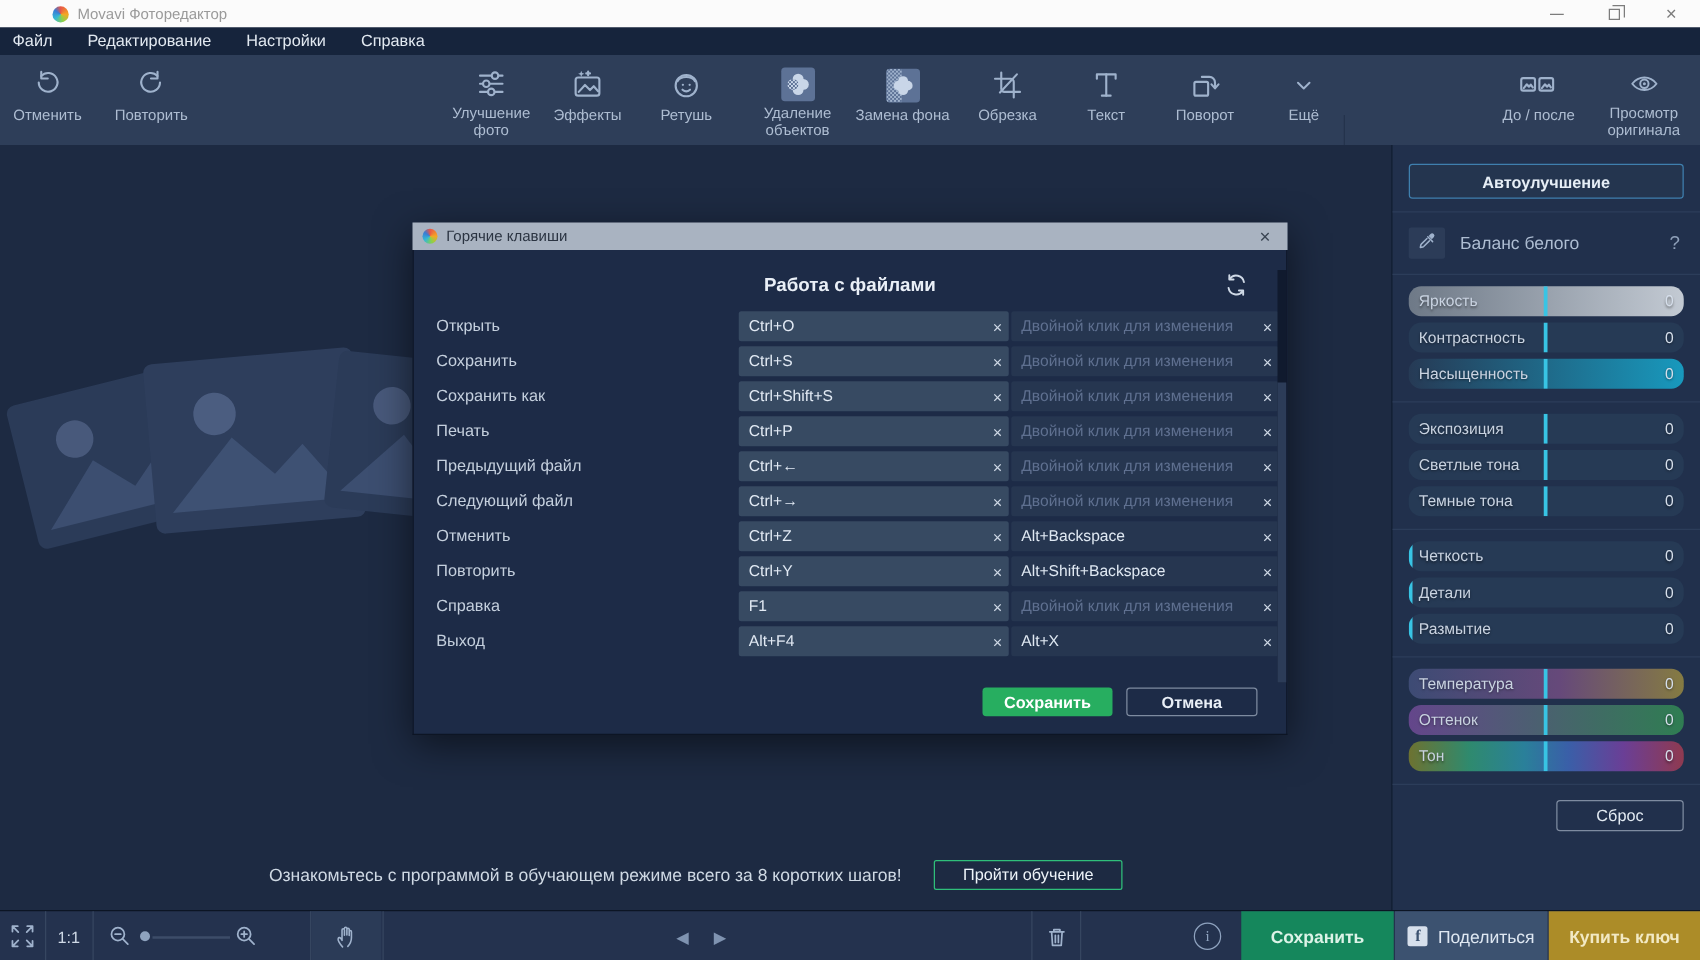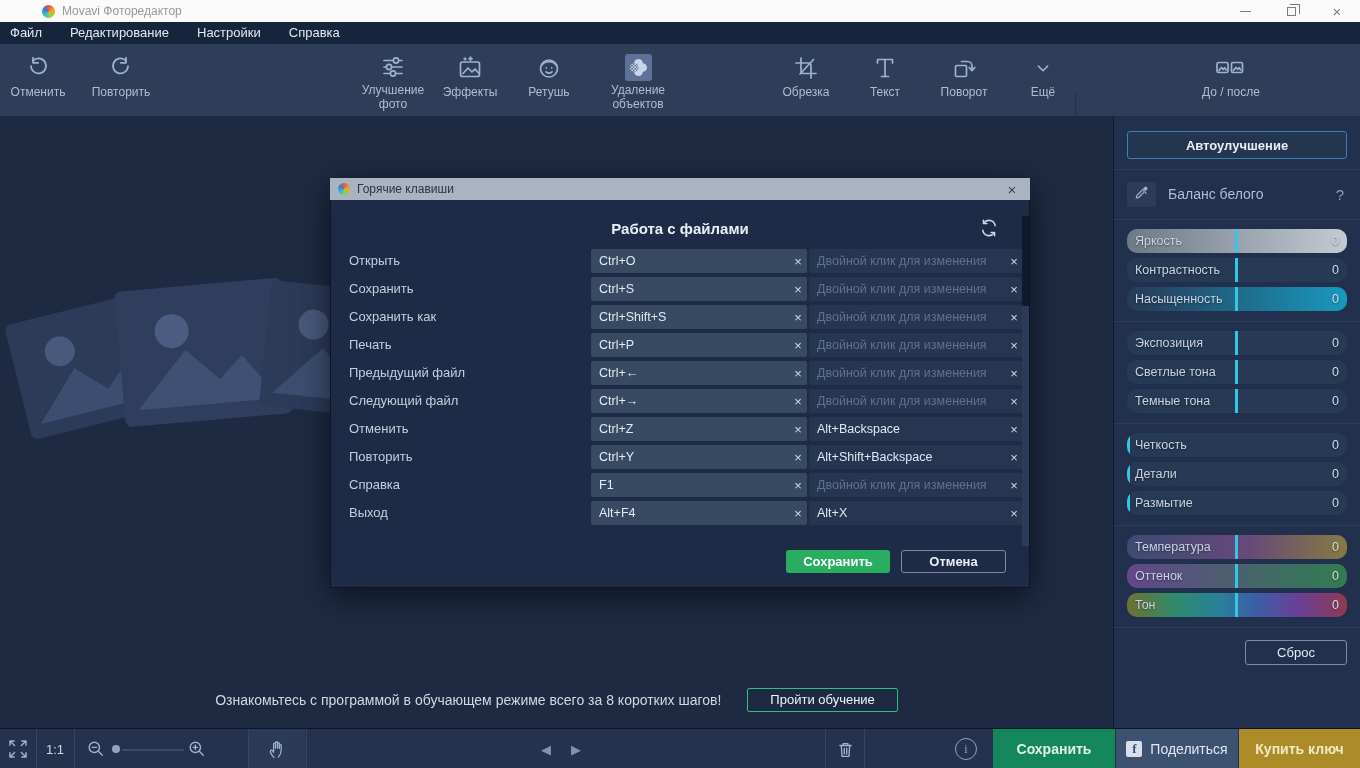--- a/index.html
+++ b/index.html
@@ -218,20 +218,39 @@
                 </pattern>
               </defs>
               <circle cx="13" cy="9" r="4.2" fill="#c9d6e8"></circle>
               <circle cx="17" cy="13" r="4.2" fill="#c9d6e8"></circle>
               <circle cx="13" cy="17" r="4.2" fill="#c9d6e8"></circle>
               <circle cx="9" cy="13" r="4.2" fill="url(#chk1)"></circle>
             </svg></span>
       </span>
       <span class="lbl">Удаление объектов</span>
     </div>
+    <div class="tb-item" style="left:684px;width:76px">
+      <span class="icw">
+        <span class="tile"><svg width="27" height="27" viewBox="0 0 26 26">
+              <defs>
+                <pattern id="chk2" width="3" height="3" patternUnits="userSpaceOnUse">
+                  <rect width="3" height="3" fill="#5d7296"></rect>
+                  <rect width="1.5" height="1.5" fill="#9fb2cc"></rect>
+                  <rect x="1.5" y="1.5" width="1.5" height="1.5" fill="#9fb2cc"></rect>
+                </pattern>
+              </defs>
+              <rect x="0" y="0" width="12" height="26" fill="url(#chk2)"></rect>
+              <circle cx="13" cy="9.5" r="3.8" fill="#c9d6e8"></circle>
+              <circle cx="16.5" cy="13" r="3.8" fill="#c9d6e8"></circle>
+              <circle cx="13" cy="16.5" r="3.8" fill="#c9d6e8"></circle>
+              <circle cx="9.5" cy="13" r="3.8" fill="#c9d6e8"></circle>
+            </svg></span>
+      </span>
+      <span class="lbl">Замена фона</span>
+    </div>
     <div class="tb-item" style="left:760px;width:92px">
       <span class="icw">
           <svg class="ic" width="26" height="26" viewBox="0 0 26 26">
             <path d="M8 3 v13 a2.5 2.5 0 0 0 2.5 2.5 H23"></path>
             <path d="M3 8 h12.5 a2.5 2.5 0 0 1 2.5 2.5 V23"></path>
             <path d="M20.5 4.5 L7 19"></path>
           </svg>
         </span>
       <span class="lbl">Обрезка</span>
     </div>
@@ -268,20 +287,30 @@
     <div class="tb-item" style="left:1186px;width:90px">
       <span class="icw">
           <svg class="ic" width="32" height="24" viewBox="0 0 30 24">
             <rect x="1" y="6.5" width="11" height="10" rx="1.5"></rect>
             <path d="M3 14.5 l2.4-3 1.8 1.8 1.4-1.6 1.6 2.2"></path>
             <rect x="15.5" y="6.5" width="11" height="10" rx="1.5"></rect>
             <path d="M17.5 14.5 l2.4-3 1.8 1.8 1.4-1.6 1.6 2.2"></path>
           </svg>
         </span>
       <span class="lbl">До / после</span>
+    </div>
+    <div class="tb-item" style="left:1272px;width:86px">
+      <span class="icw">
+          <svg class="ic" width="27" height="24" viewBox="0 0 26 26">
+            <path d="M2.5 13 C8 5.8 18 5.8 23.5 13 C18 20.2 8 20.2 2.5 13 Z"></path>
+            <circle cx="13" cy="13" r="3.6"></circle>
+            <circle cx="13" cy="13" r="1.3" fill="#9fb2cc" stroke="none"></circle>
+          </svg>
+        </span>
+      <span class="lbl">Просмотр оригинала</span>
     </div>
   </div>
 
   <div class="canvas">
     <svg class="placeholder-art" width="390" height="220" viewBox="0 0 390 220">
       <g transform="translate(18,52) rotate(-14)">
         <rect x="0" y="0" width="150" height="118" rx="7" fill="#2b3b58"></rect>
         <circle cx="48" cy="38" r="15" fill="#48597b"></circle>
         <path d="M12 104 L58 58 L86 86 L108 66 L140 104 Z" fill="#3c4e70"></path>
       </g>

